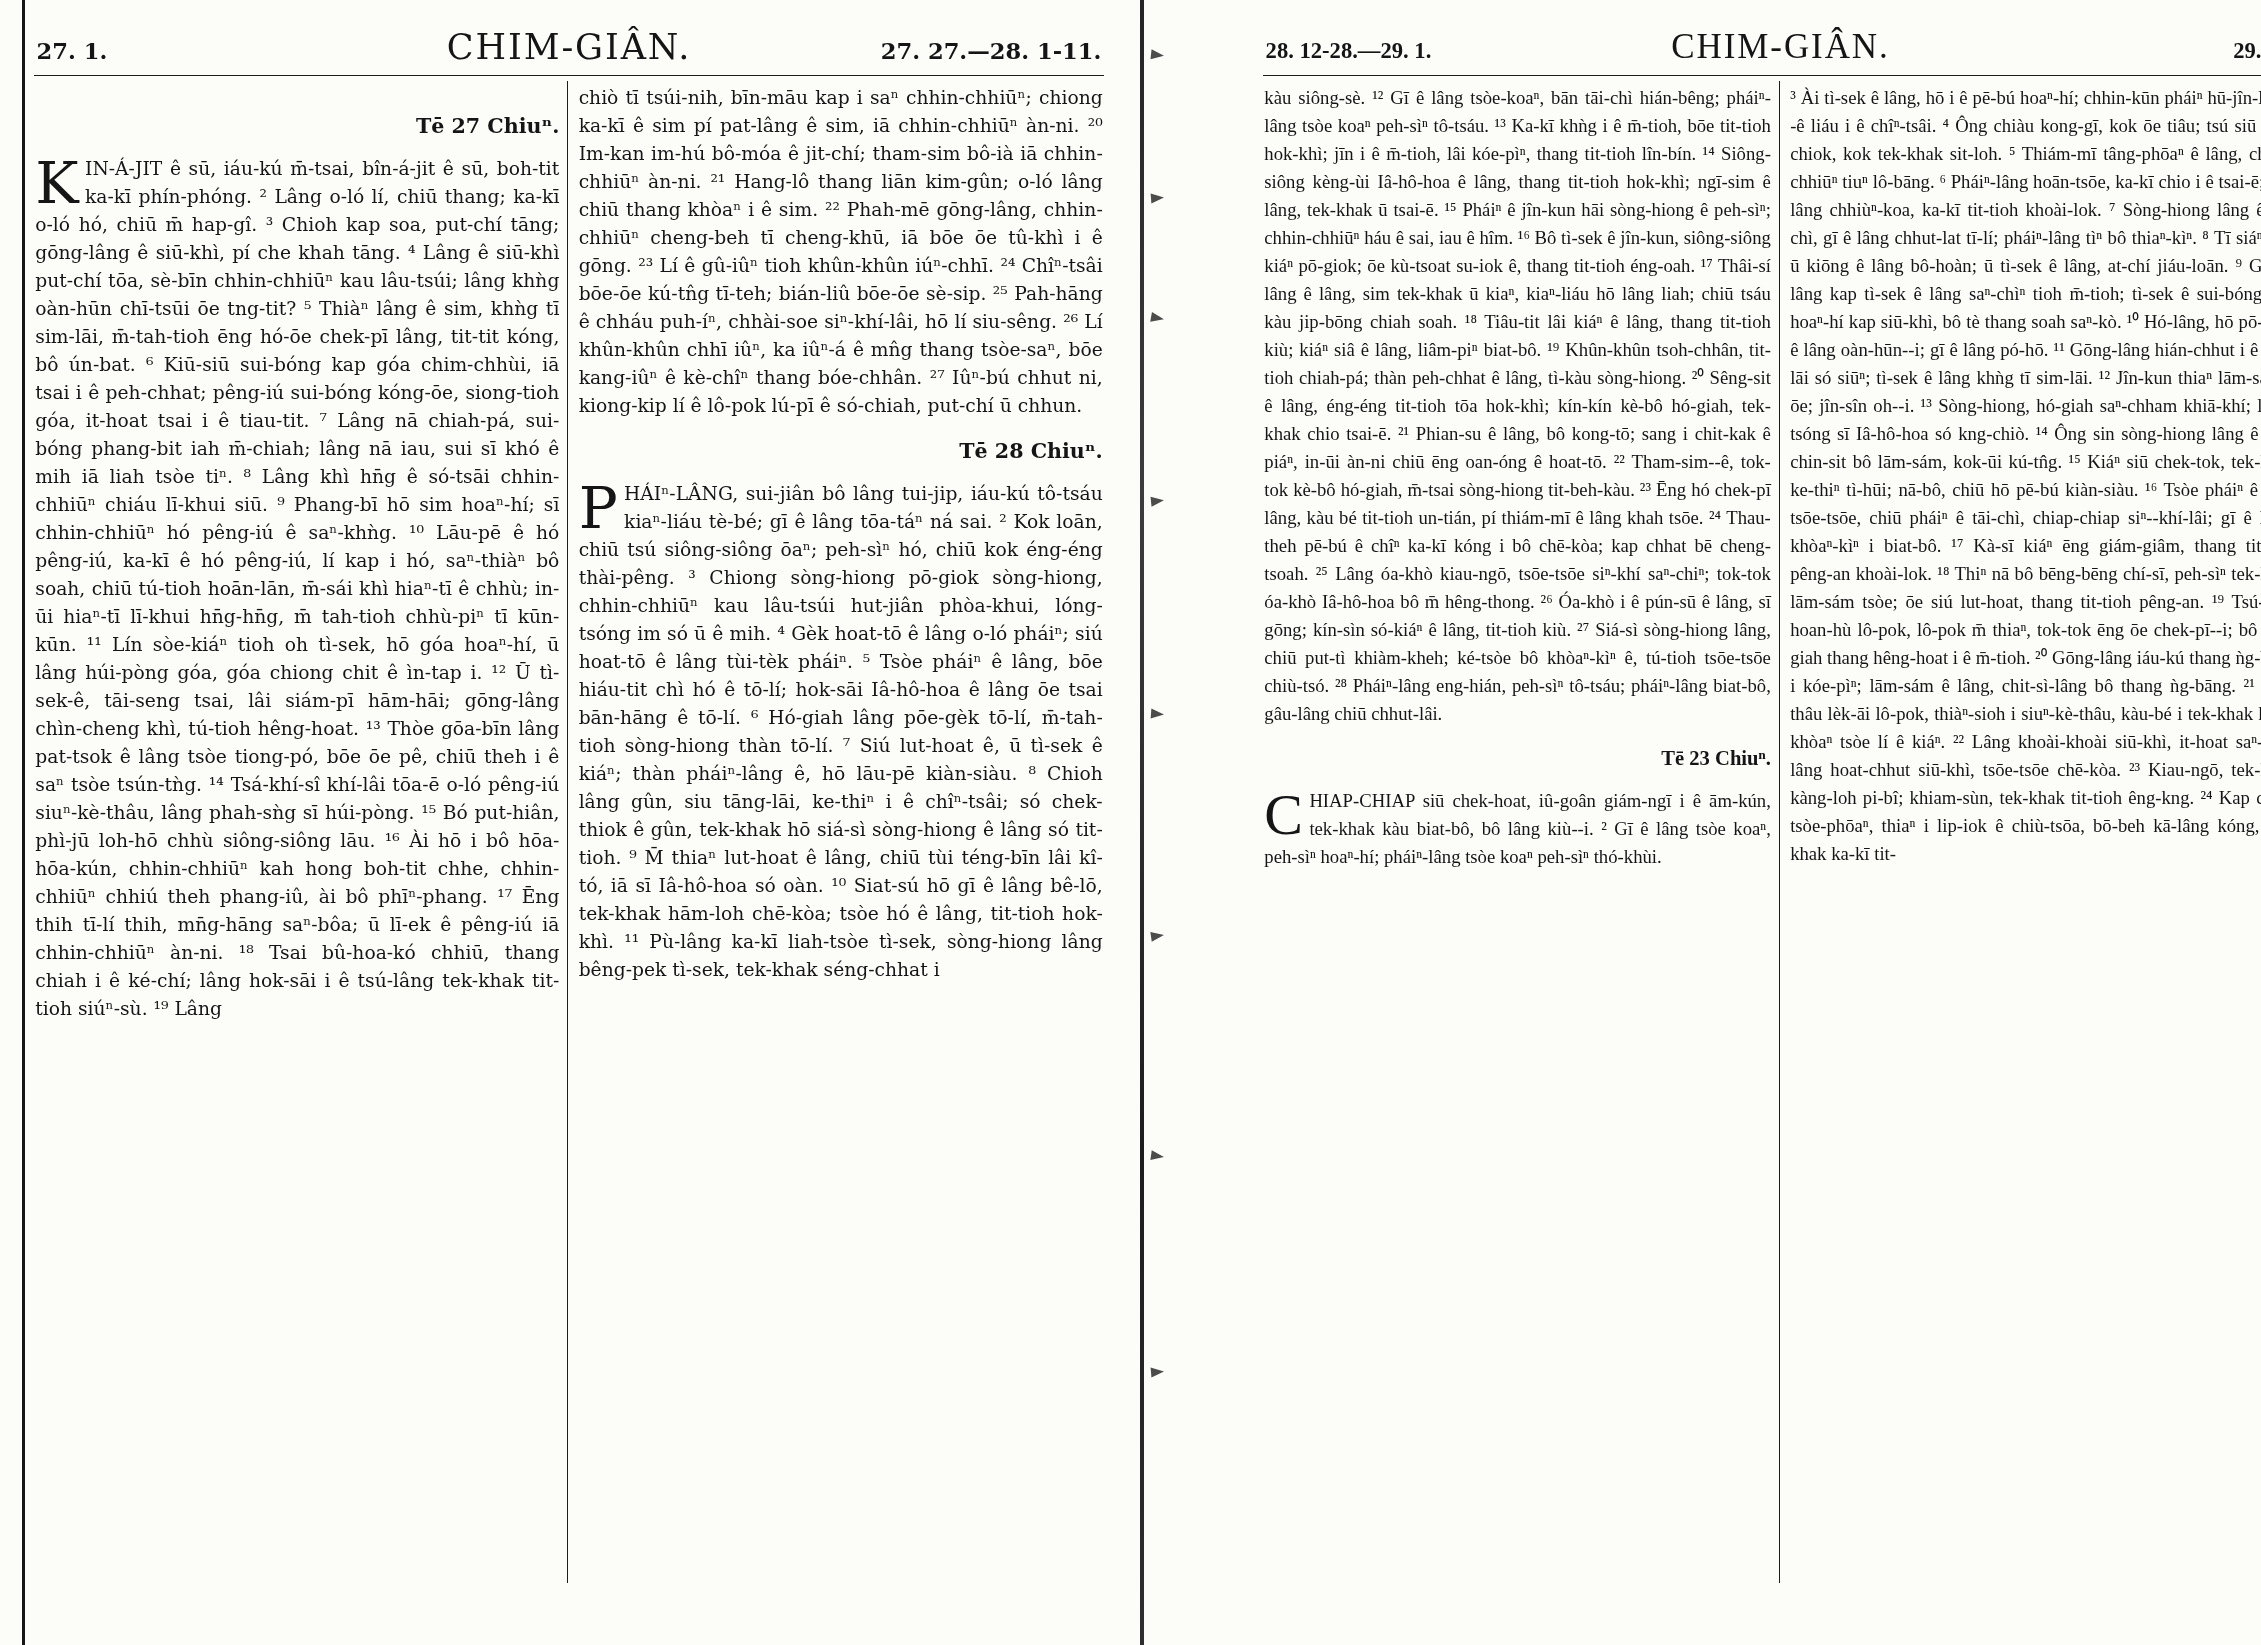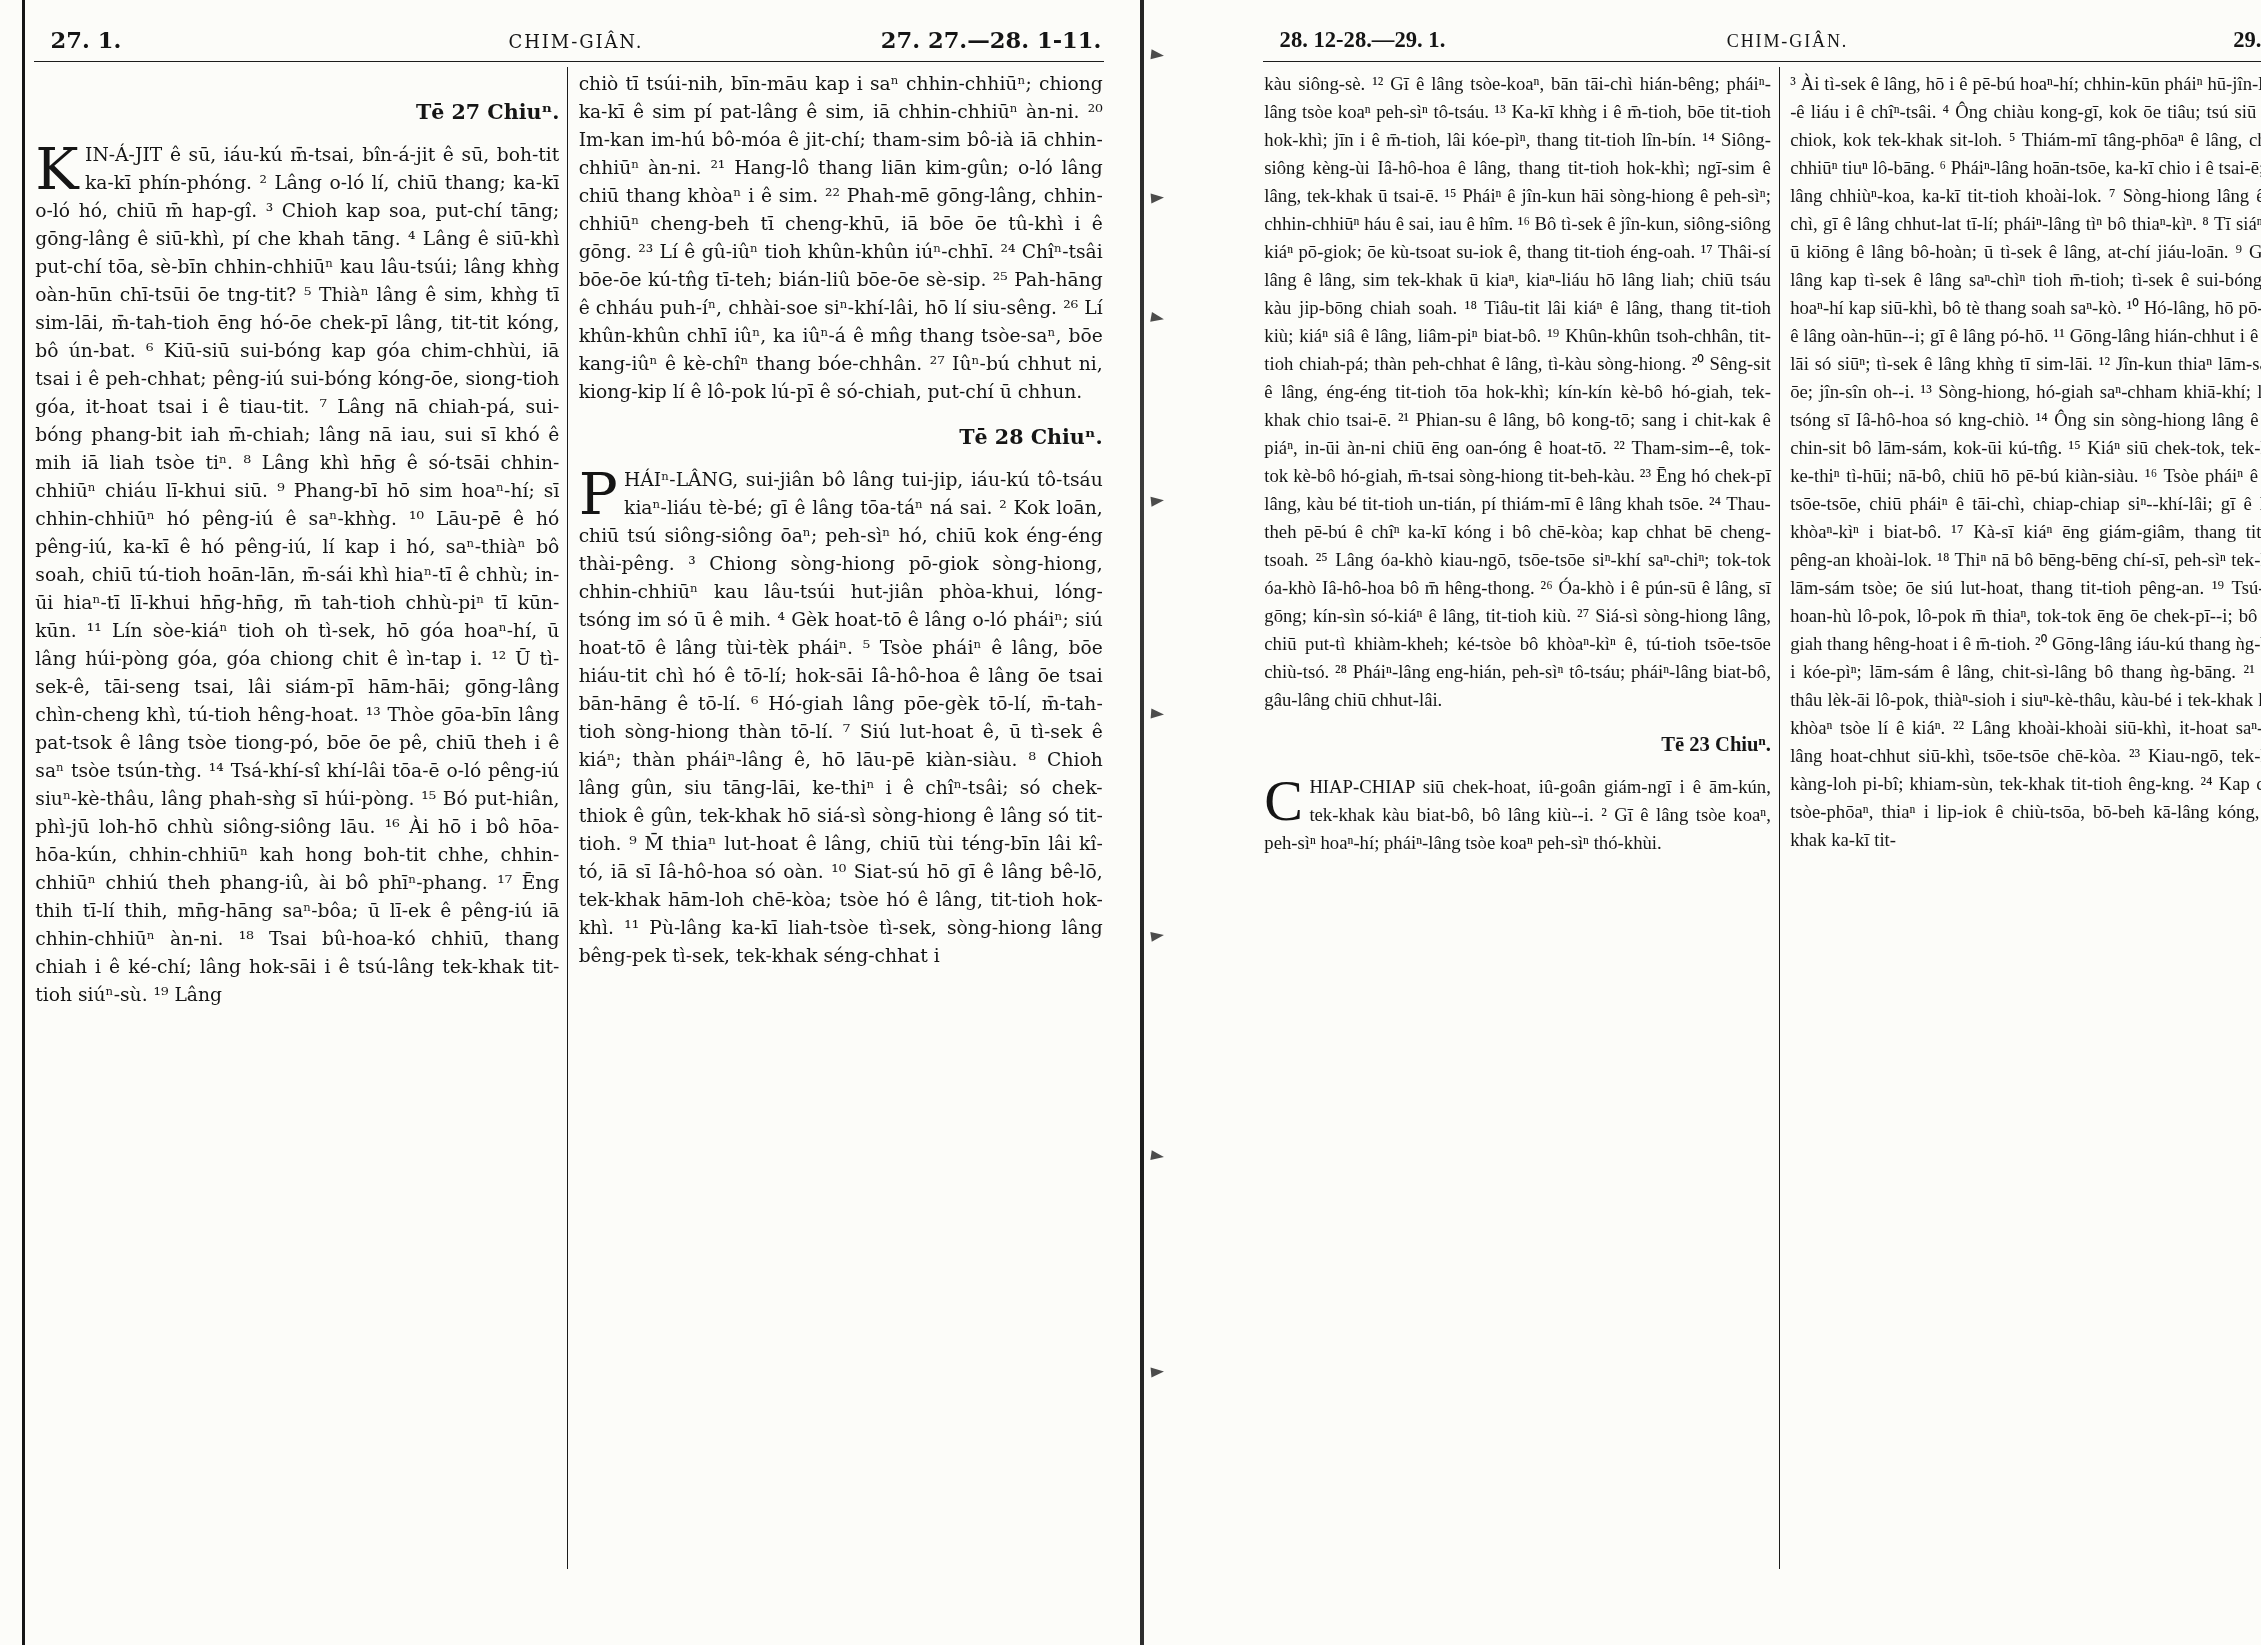--- a/index.html
+++ b/index.html
@@ -26,26 +26,25 @@
 
   .page { position:absolute; top:27px; height:1602px; }
   .page-left  { left:34px;   width:1070px; }
   .page-right { left:1263px; width:1035px;font-family:Liberation Serif, serif; }
 
   .page-header {
     display:grid;
     grid-template-columns:1fr auto 1fr;
     align-items:baseline;
     padding:0 2.6px;
-    margin-left:14px;
   }
   .ref { font-weight:bold; font-size:22.6px; white-space:nowrap; }
   .ref-left  { justify-self:start; }
   .ref-right { justify-self:end; }
-  .book-title { font-size:18px; letter-spacing:1.9px; justify-self:center; font-weight:normal; }
+  .book-title { font-size:35px; letter-spacing:1.9px; justify-self:center; font-weight:normal; }
 
   .header-rule { height:1.3px; background:#1c1c1c; margin-top:7.7px; }
 
   .columns { display:flex; margin-top:5.2px; height:1502px; overflow:hidden; }
   .column { flex:1 1 0; overflow:hidden; padding:2.6px 7.7px 0 1.3px; }
   .column.second { padding:2.6px 1.3px 0 10.3px; }
   .col-rule { flex:0 0 1.3px; width:1.3px; background:#1c1c1c; }
 
   .body-text {
     font-size:18.7px;

